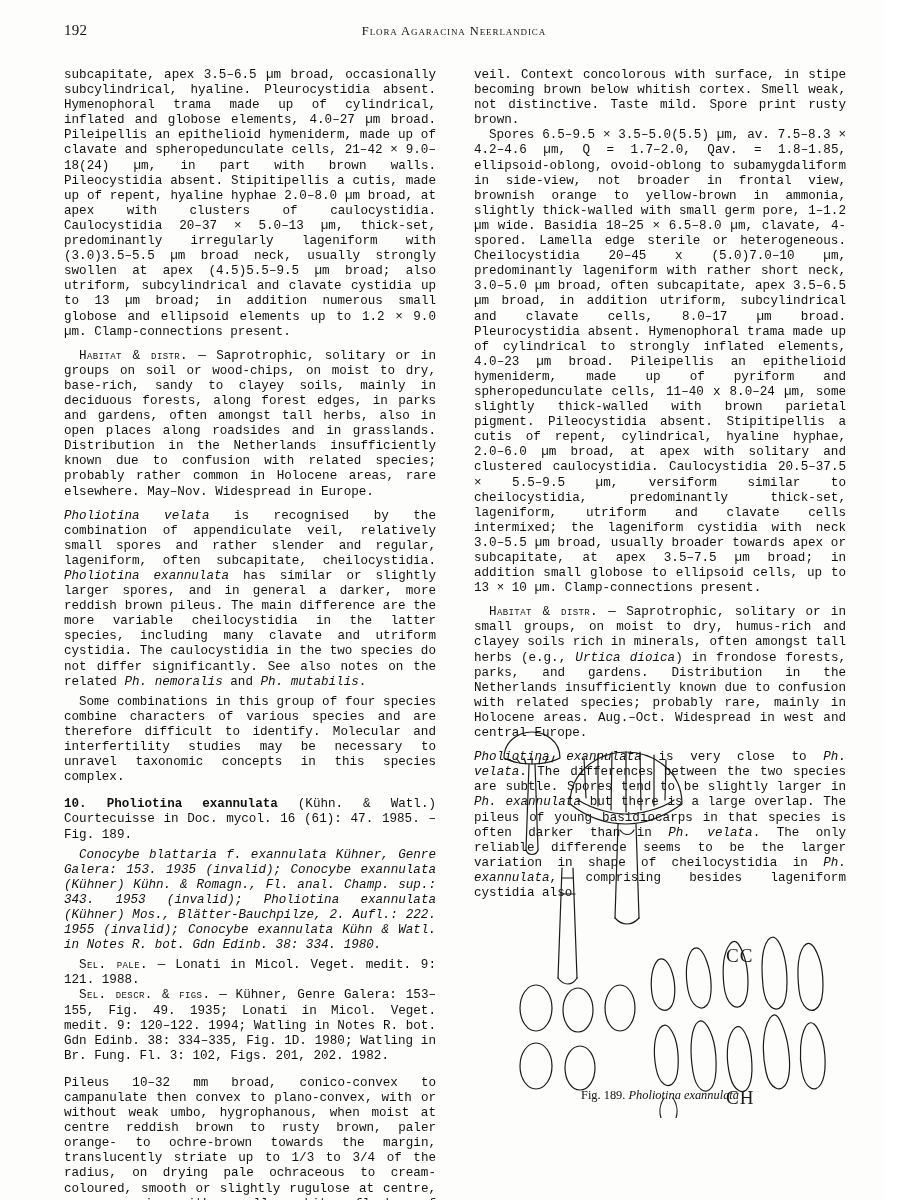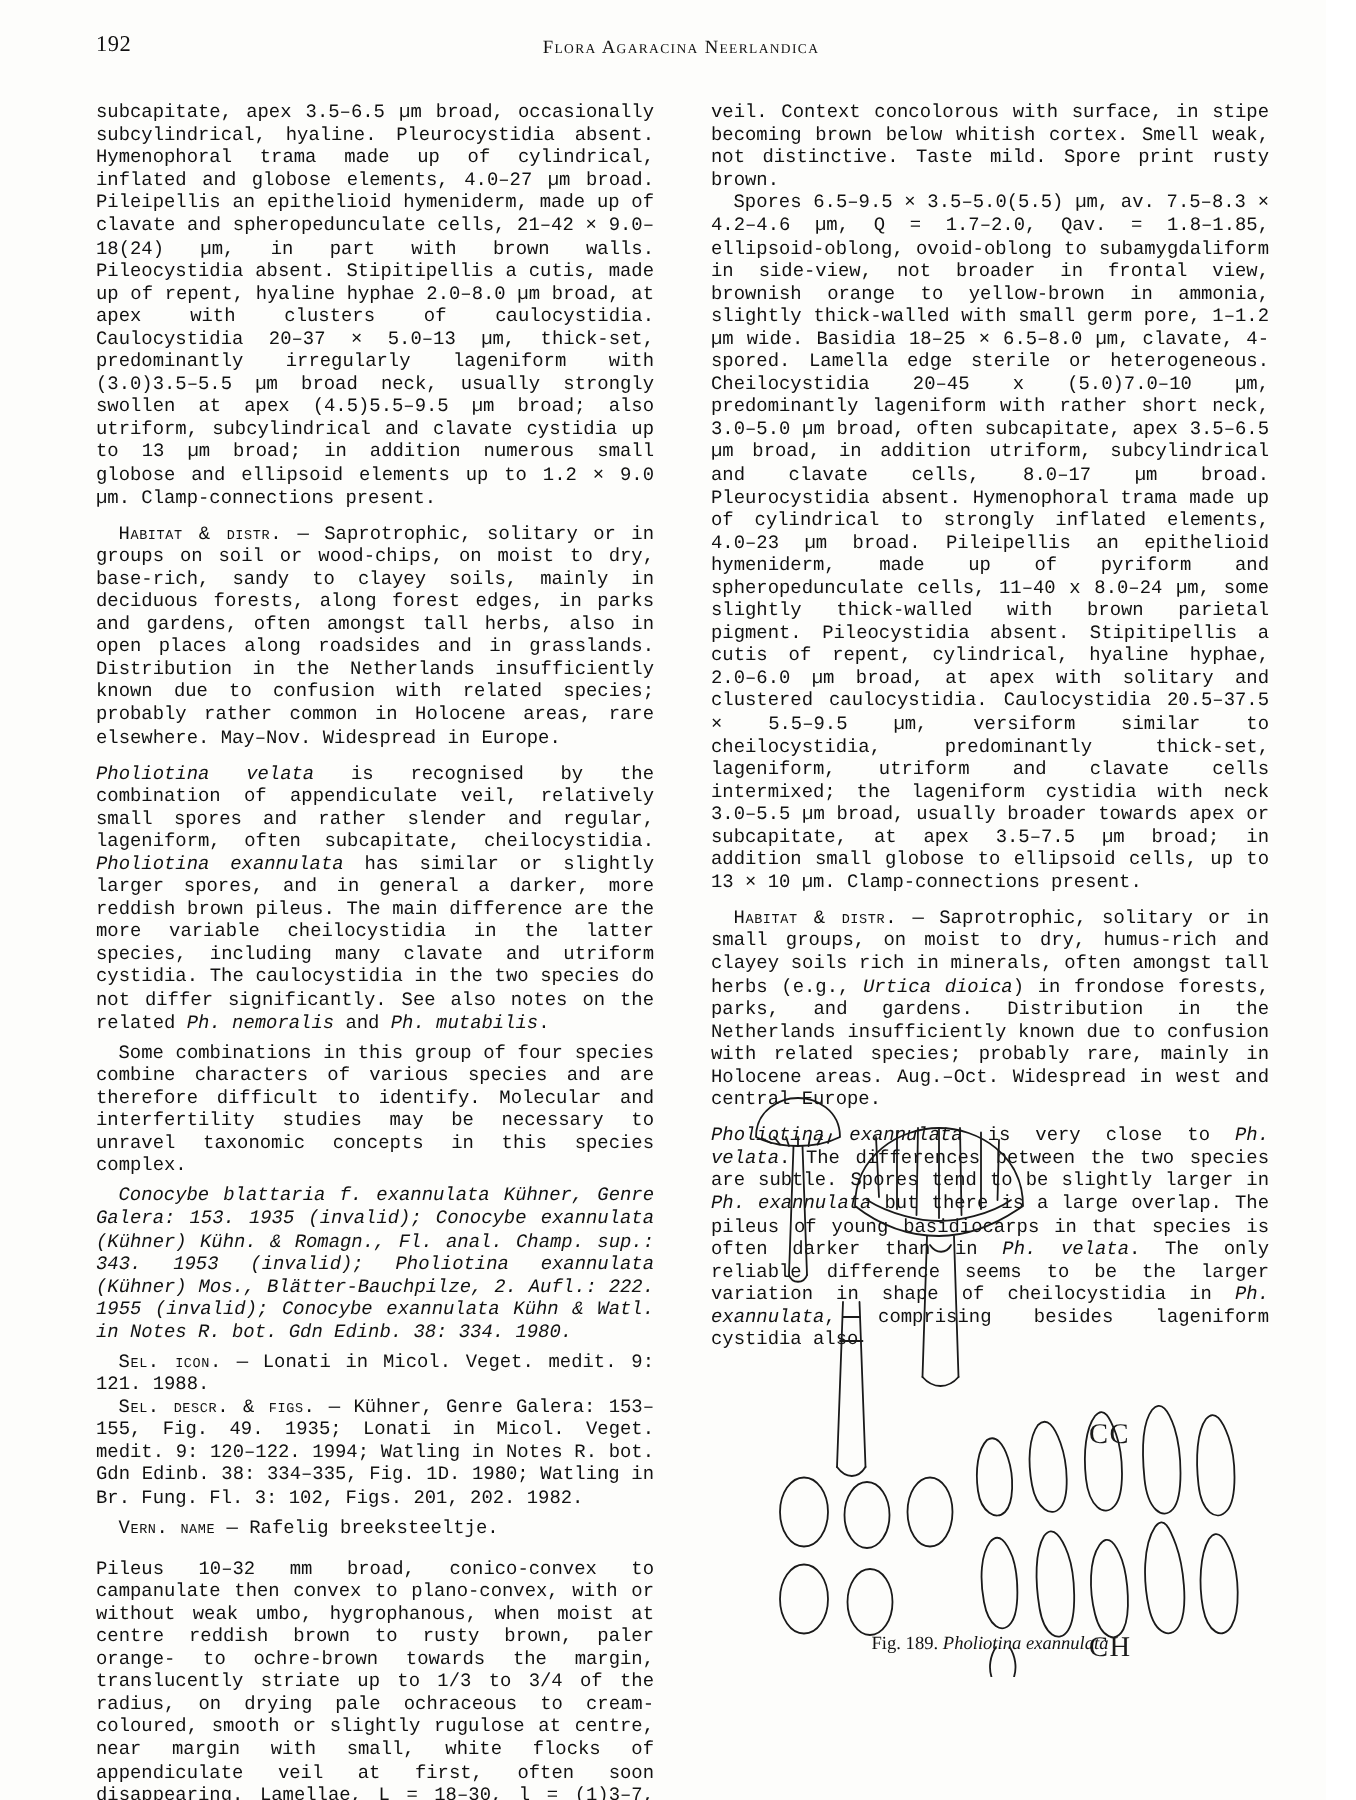--- a/index.html
+++ b/index.html
@@ -130,28 +130,28 @@
   <div class="col col-left">
 
     <p>subcapitate, apex 3.5–6.5 µm broad, occasionally subcylindrical, hyaline. Pleurocystidia absent. Hymenophoral trama made up of cylindrical, inflated and globose elements, 4.0–27 µm broad. Pileipellis an epithelioid hymeniderm, made up of clavate and spheropedunculate cells, 21–42 × 9.0–18(24) µm, in part with brown walls. Pileocystidia absent. Stipitipellis a cutis, made up of repent, hyaline hyphae 2.0–8.0 µm broad, at apex with clusters of caulocystidia. Caulocystidia 20–37 × 5.0–13 µm, thick-set, predominantly irregularly lageniform with (3.0)3.5–5.5 µm broad neck, usually strongly swollen at apex (4.5)5.5–9.5 µm broad; also utriform, subcylindrical and clavate cystidia up to 13 µm broad; in addition numerous small globose and ellipsoid elements up to 1.2 × 9.0 µm. Clamp-connections present.</p>
 
     <p class="ind gap"><span class="sc">Habitat &amp; distr.</span><span> — Saprotrophic, solitary or in groups on soil or wood-chips, on moist to dry, base-rich, sandy to clayey soils, mainly in deciduous forests, along forest edges, in parks and gardens, often amongst tall herbs, also in open places along roadsides and in grasslands. Distribution in the Netherlands insufficiently known due to confusion with related species; probably rather common in Holocene areas, rare elsewhere. May–Nov. Widespread in Europe.</span></p>
 
     <p class="gap"><i>Pholiotina velata</i><span> is recognised by the combination of appendiculate veil, relatively small spores and rather slender and regular, lageniform, often subcapitate, cheilocystidia. </span><i>Pholiotina exannulata</i><span> has similar or slightly larger spores, and in general a darker, more reddish brown pileus. The main difference are the more variable cheilocystidia in the latter species, including many clavate and utriform cystidia. The caulocystidia in the two species do not differ significantly. See also notes on the related </span><i>Ph. nemoralis</i><span> and </span><i>Ph. mutabilis</i><span>.</span></p>
 
     <p class="ind gap-sm">Some combinations in this group of four species combine characters of various species and are therefore difficult to identify. Molecular and interfertility studies may be necessary to unravel taxonomic concepts in this species complex.</p>
 
+    <p class="species-head"><b>10.</b> <b>Pholiotina exannulata</b><span> (Kühn. &amp; Watl.) Courtecuisse in Doc. mycol. 16 (61): 47. 1985. – Fig. 189.</span></p>
 
     <p class="syn gap-sm"><i>Conocybe blattaria f. exannulata Kühner, Genre Galera: 153. 1935 (invalid); Conocybe exannulata (Kühner) Kühn. &amp; Romagn., Fl. anal. Champ. sup.: 343. 1953 (invalid); Pholiotina exannulata (Kühner) Mos., Blätter-Bauchpilze, 2. Aufl.: 222. 1955 (invalid); Conocybe exannulata Kühn &amp; Watl. in Notes R. bot. Gdn Edinb. 38: 334. 1980.</i></p>
 
-    <p class="ind gap-sm"><span class="sc">Sel. icon.</span><span> — Lonati in Micol. Veget. medit. 9: 121. 1988.</span></p>
+    <p class="ind gap-sm"><span class="sc">Sel. pale.</span><span> — Lonati in Micol. Veget. medit. 9: 121. 1988.</span></p>
 
     <p class="ind"><span class="sc">Sel. descr. &amp; figs.</span><span> — Kühner, Genre Galera: 153–155, Fig. 49. 1935; Lonati in Micol. Veget. medit. 9: 120–122. 1994; Watling in Notes R. bot. Gdn Edinb. 38: 334–335, Fig. 1D. 1980; Watling in Br. Fung. Fl. 3: 102, Figs. 201, 202. 1982.</span></p>
 
-    <p class="ind gap-sm"><span class="sc">Vern. name</span><span> — Rafelig breeksteeltje.</span></p>
 
     <p class="desc-block">Pileus 10–32 mm broad, conico-convex to campanulate then convex to plano-convex, with or without weak umbo, hygrophanous, when moist at centre reddish brown to rusty brown, paler orange- to ochre-brown towards the margin, translucently striate up to 1/3 to 3/4 of the radius, on drying pale ochraceous to cream-coloured, smooth or slightly rugulose at centre, near margin with small, white flocks of appendiculate veil at first, often soon disappearing. Lamellae, L = 18–30, l = (1)3–7, rather crowded to crowded, adnexed, pale ochre at first, then dark ochre-brown to rusty brown with pale, flocculose edge. Stipe 20–45(50) × 1–3 mm, cylindrical or slightly broader at base, fistulose, whitish at first then ochraceous, gradually turning brown from base upwards under a silky white striation, at apex remaining pale, flocculose, usually without veil, sometimes with a few patches of thin, submembranaceous</p>
   </div>
 
   <div class="col col-right">
 
     <p>veil. Context concolorous with surface, in stipe becoming brown below whitish cortex. Smell weak, not distinctive. Taste mild. Spore print rusty brown.</p>
 
     <p class="ind">Spores 6.5–9.5 × 3.5–5.0(5.5) µm, av. 7.5–8.3 × 4.2–4.6 µm, Q = 1.7–2.0, Qav. = 1.8–1.85, ellipsoid-oblong, ovoid-oblong to subamygdaliform in side-view, not broader in frontal view, brownish orange to yellow-brown in ammonia, slightly thick-walled with small germ pore, 1–1.2 µm wide. Basidia 18–25 × 6.5–8.0 µm, clavate, 4-spored. Lamella edge sterile or heterogeneous. Cheilocystidia 20–45 x (5.0)7.0–10 µm, predominantly lageniform with rather short neck, 3.0–5.0 µm broad, often subcapitate, apex 3.5–6.5 µm broad, in addition utriform, subcylindrical and clavate cells, 8.0–17 µm broad. Pleurocystidia absent. Hymenophoral trama made up of cylindrical to strongly inflated elements, 4.0–23 µm broad. Pileipellis an epithelioid hymeniderm, made up of pyriform and spheropedunculate cells, 11–40 x 8.0–24 µm, some slightly thick-walled with brown parietal pigment. Pileocystidia absent. Stipitipellis a cutis of repent, cylindrical, hyaline hyphae, 2.0–6.0 µm broad, at apex with solitary and clustered caulocystidia. Caulocystidia 20.5–37.5 × 5.5–9.5 µm, versiform similar to cheilocystidia, predominantly thick-set, lageniform, utriform and clavate cells intermixed; the lageniform cystidia with neck 3.0–5.5 µm broad, usually broader towards apex or subcapitate, at apex 3.5–7.5 µm broad; in addition small globose to ellipsoid cells, up to 13 × 10 µm. Clamp-connections present.</p>
 

